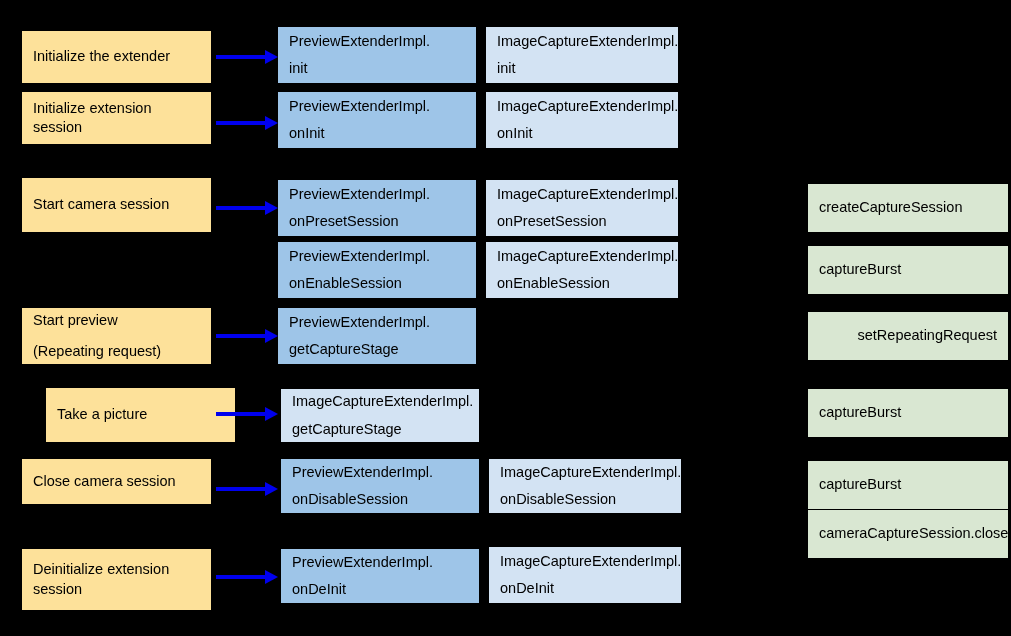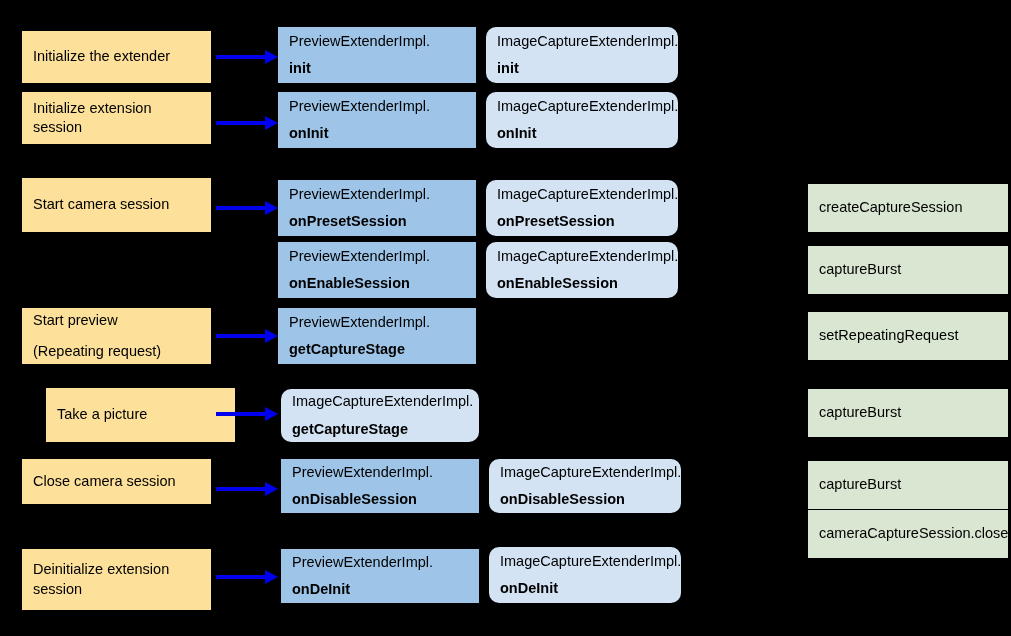--- a/index.html
+++ b/index.html
@@ -22,29 +22,29 @@
     display: flex;
     flex-direction: column;
     justify-content: center;
     padding: 0 11px;
     color: #000000;
     font-size: 14.5px;
     line-height: 1.32;
   }
   .box.stage  { background: #fde19a; }
   .box.preview { background: #9ec5e8; }
-  .box.capture { background: #d3e3f3; border-radius: 10px; }
+  .box.capture { background: #d3e3f3; }
   .box.api     { background: #d9e7d2; }
 
   .box .cls {
     font-weight: normal;
     white-space: nowrap;
   }
   .box .mth {
-    font-weight: bold;
+    font-weight: normal;
     white-space: nowrap;
     margin-top: 8px;
   }
   .box .line {
     white-space: nowrap;
   }
 
   
   .arrow {
     position: absolute;
@@ -140,21 +140,21 @@
     <div class="line">(Repeating request)</div>
   </div>
   <div class="arrow" style="left:216px; top:336px; width:62px;">
     <div class="shaft" style="width:49px;"></div>
     <div class="head" style="left:49px;"></div>
   </div>
   <div class="box preview" style="left:278px; top:308px; width:198px; height:56px;">
     <div class="cls">PreviewExtenderImpl.</div>
     <div class="mth">getCaptureStage</div>
   </div>
-  <div class="box api" style="left:808px; top:312px; width:200px; height:48px;">
+  <div class="box api" style="left:808px; top:312px; width:200px; height:48px;text-align:right;">
     <div class="line">setRepeatingRequest</div>
   </div>
 
   <div class="box stage" style="left:22px; top:388px; width:189px; height:54px;margin-left:24px;">
     <div class="line">Take a picture</div>
   </div>
   <div class="arrow" style="left:216px; top:414px; width:62px;">
     <div class="shaft" style="width:49px;"></div>
     <div class="head" style="left:49px;"></div>
   </div>

